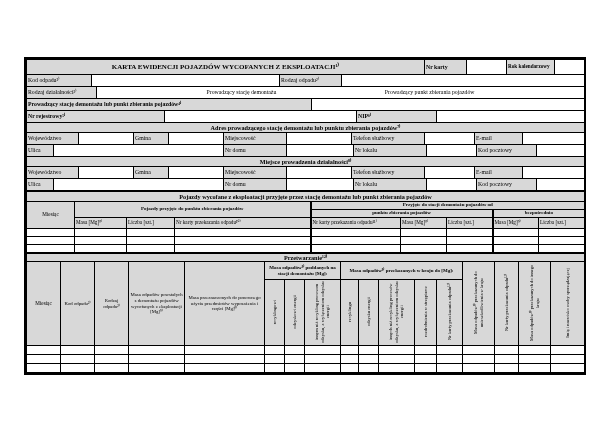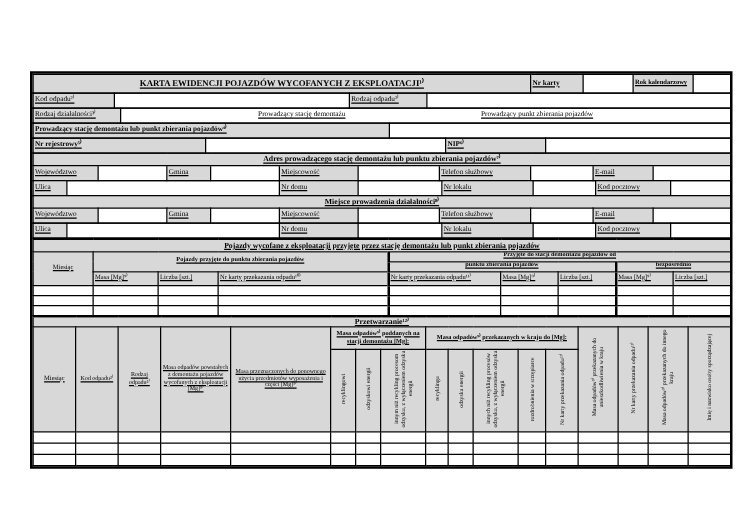--- a/index.html
+++ b/index.html
@@ -1,19 +1,19 @@
 <!DOCTYPE html>
 <html><head>
 <meta charset="utf-8">
 <style>
   html,body{margin:0;padding:0;}
   body{width:600px;height:424px;background:#ffffff;position:relative;
        font-family:"Liberation Serif", serif;color:#000;}
   .sheet{position:absolute;left:24px;top:57px;width:558px;border:2px solid #000;background:#fff;}
-  table{border-collapse:collapse;table-layout:fixed;width:100%;text-decoration:underline;}
+  table{border-collapse:collapse;table-layout:fixed;width:100%;}
   table + table{margin-top:-1px;}
   td,th{border:1px solid #000;font-size:5.8px;font-weight:normal;padding:0 1px;
         overflow:hidden;line-height:1.15;vertical-align:middle;text-align:left;}
   .g{background:#d8d8d8;}
   .b{font-weight:bold;}
   .c{text-align:center;}
   .sec{background:#d8d8d8;font-weight:bold;text-align:center;font-size:6.2px;}
   .title{font-size:7px;font-weight:bold;text-align:center;background:#d8d8d8;}
   .sm{font-size:4.8px;line-height:1.2;text-align:center;padding:1px;}
   .gh{font-size:5px;font-weight:bold;text-align:center;background:#d8d8d8;line-height:1.2;}

